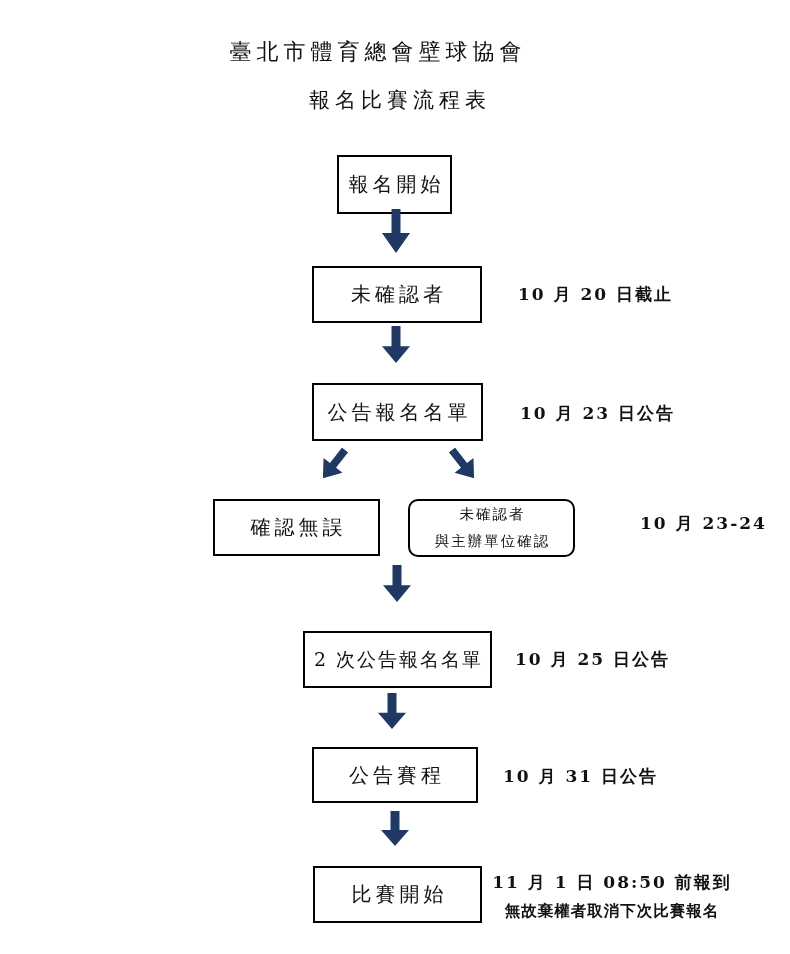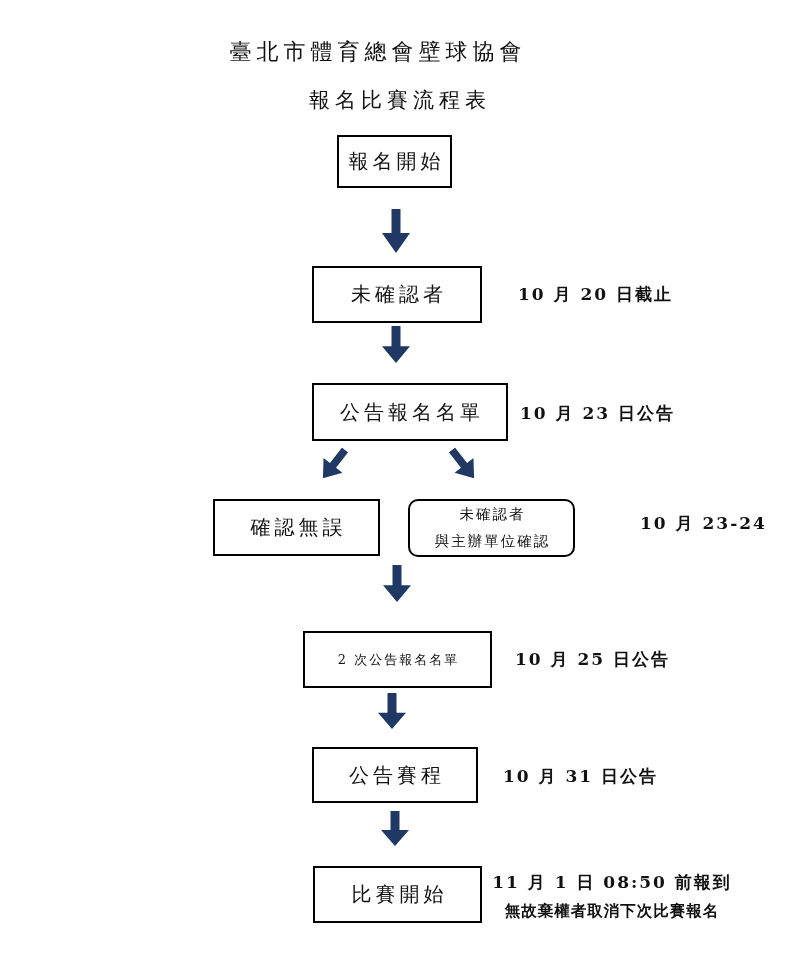--- a/index.html
+++ b/index.html
@@ -43,27 +43,27 @@
     letter-spacing:4px;
     text-indent:4px;
     white-space:nowrap;
   }
   .box .lbl.small{
     font-size:14.5px;
     letter-spacing:2px;
     text-indent:2px;
     line-height:1.85;
   }
-  .box-start{left:337px;top:119px;width:115px;height:53px;}
+  .box-start{left:337px;top:139px;width:115px;height:59px;}
   .box-submit{left:312px;top:250px;width:170px;height:57px;}
-  .box-announce{left:312px;top:367px;width:196px;height:58px;}
+  .box-announce{left:312px;top:367px;width:171px;height:58px;}
   .box-confirmed{left:213px;top:483px;width:167px;height:57px;}
   .box-unconfirmed{left:408px;top:483px;width:167px;height:58px;border-radius:10px;}
   .box-second{left:303px;top:615px;width:189px;height:57px;}
-  .box-second .lbl{font-size:13px;letter-spacing:2px;text-indent:2px;}
+  .box-second .lbl{font-size:19px;letter-spacing:2px;text-indent:2px;}
   .box-schedule{left:312px;top:731px;width:166px;height:56px;}
   .box-match{left:313px;top:850px;width:169px;height:57px;}
   .note{
     position:absolute;
     font-weight:bold;
     font-size:17px;
     letter-spacing:2px;
     white-space:nowrap;
     color:var(--ink);
   }

